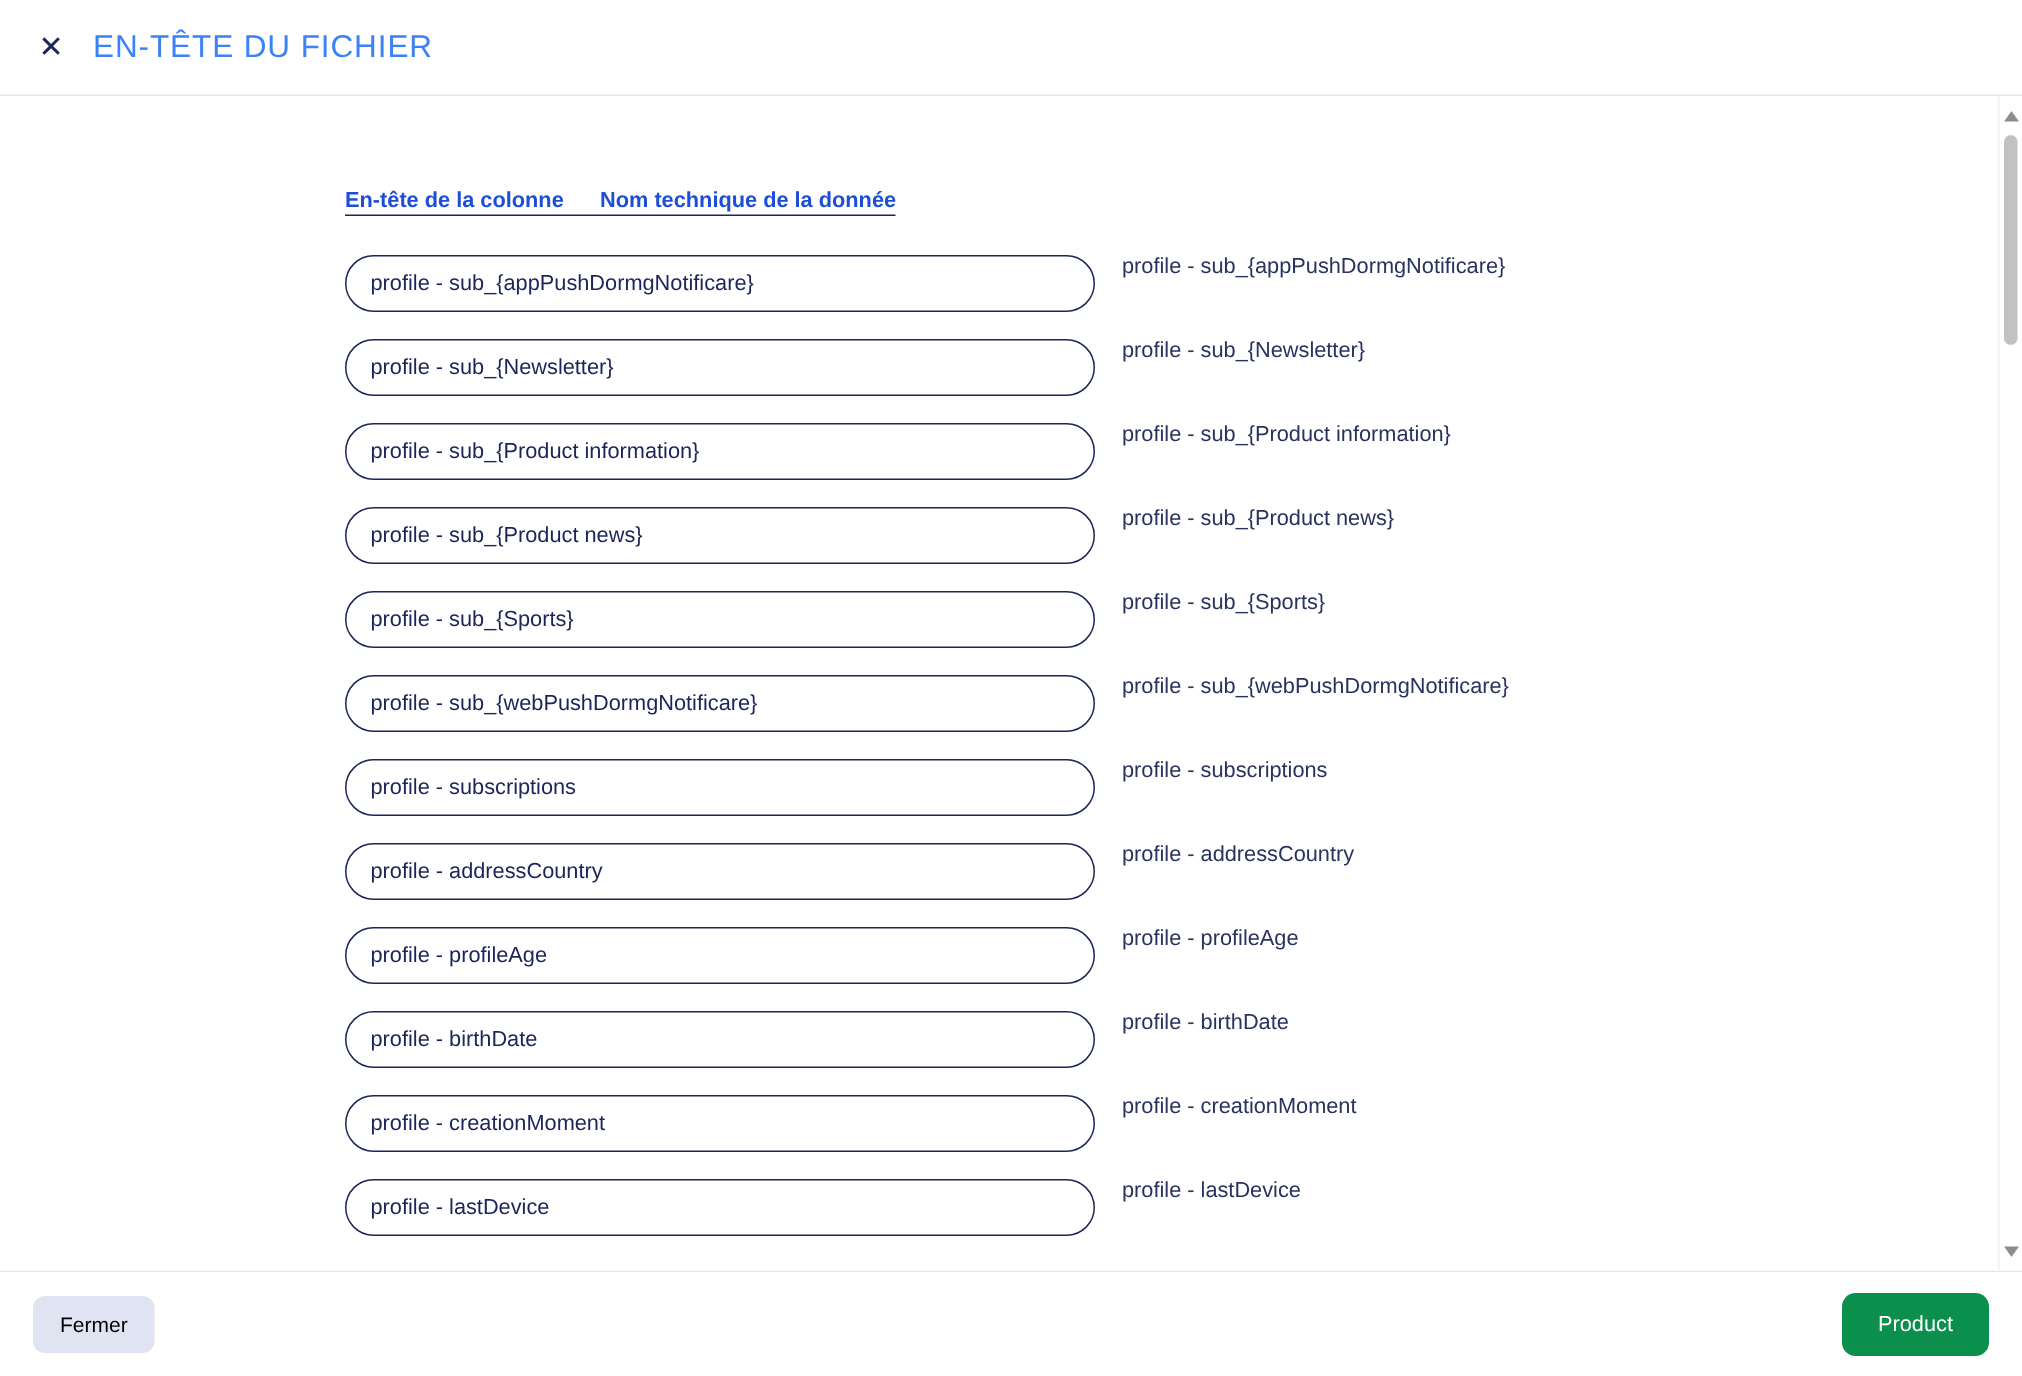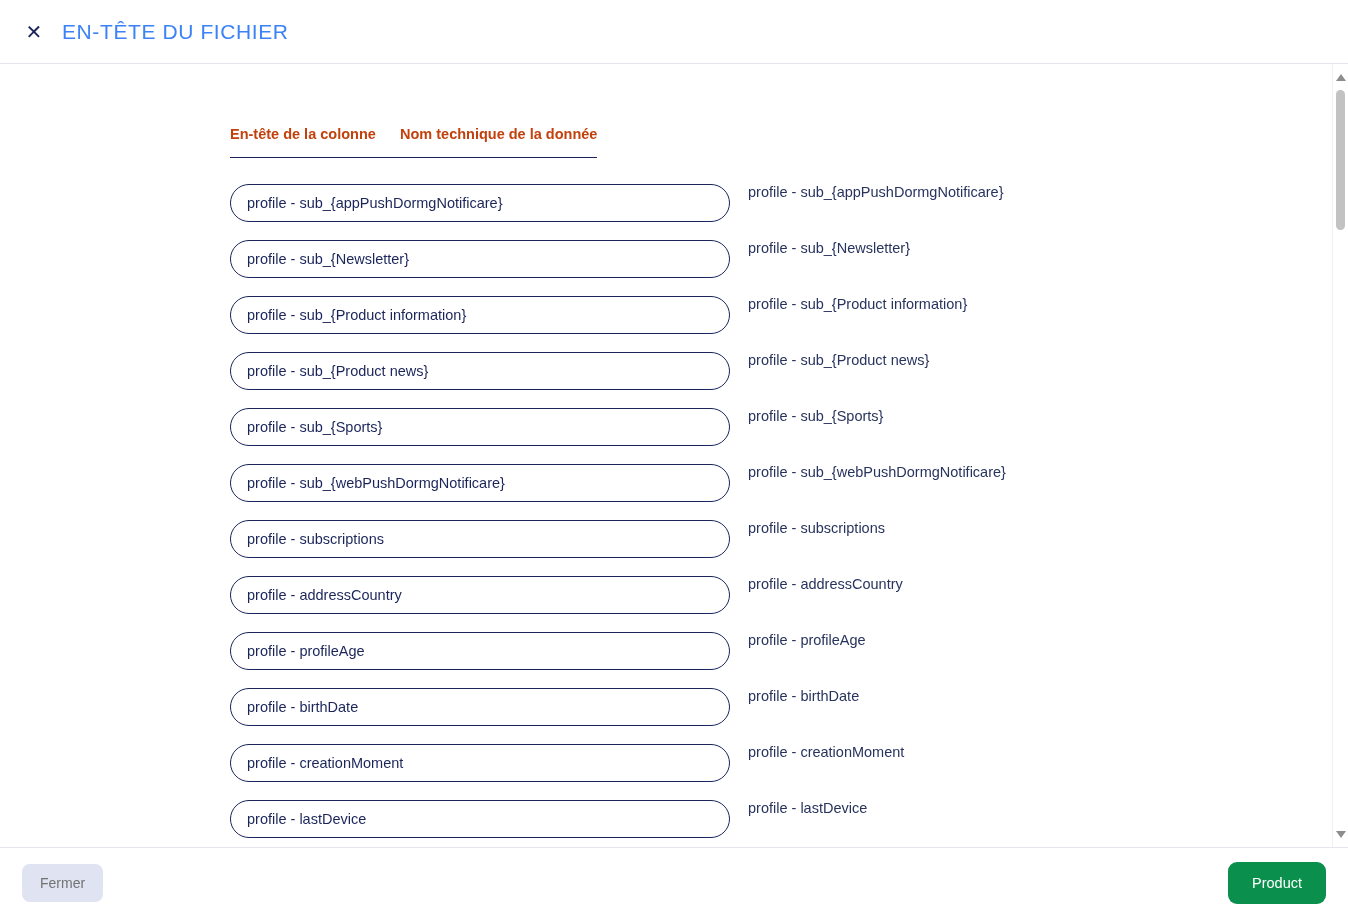--- a/index.html
+++ b/index.html
@@ -69,23 +69,23 @@
   }
 
   .columns-head {
     display: flex;
     padding-left: 230px;
     margin-bottom: 26px;
   }
   .col-head {
     font-size: 14.5px;
     font-weight: bold;
-    color: #c2410c;
+    color: #1d4ed8;
     border-bottom: 1.5px solid #1b2559;
-    padding-bottom: 14px;
+    padding-bottom: 0;
     line-height: 1.2;
   }
   .col-head.first { width: 170px; }
   .col-head.second { margin-left: 0; }
 
   .rows { display: block; }
 
   .row {
     display: flex;
     align-items: flex-start;
@@ -170,21 +170,21 @@
     font-family: "Liberation Sans", sans-serif;
     cursor: pointer;
     padding: 0 18px;
     height: 38px;
     display: inline-flex;
     align-items: center;
     justify-content: center;
   }
   .btn-secondary {
     background: #dfe3f2;
-    color: #737373;
+    color: #000000;
     text-align: right;
   }
   .btn-primary {
     background: #0a8f4d;
     color: #ffffff;
     height: 42px;
     border-radius: 9px;
     padding: 0 24px;
     font-size: 14.5px;
   }

